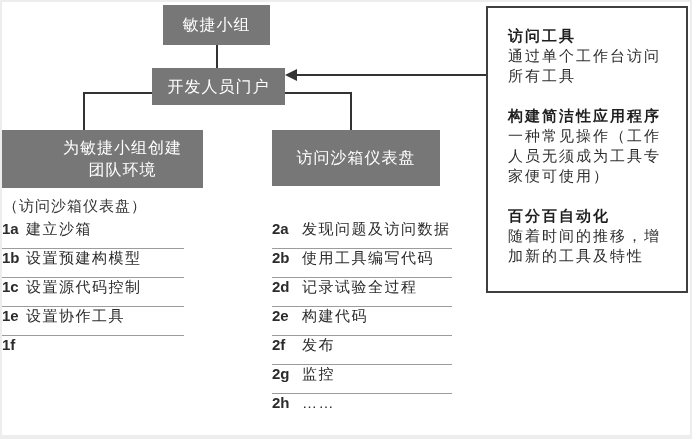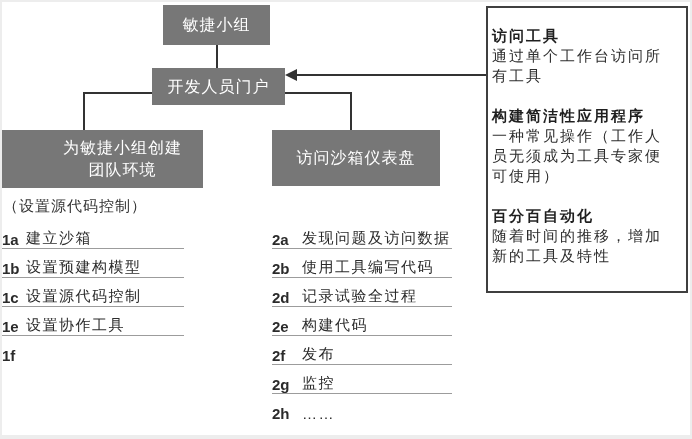--- a/index.html
+++ b/index.html
@@ -63,39 +63,39 @@
     line-height: 20px;
     color: #333333;
   }
 
   .tasklist { position: absolute; top: 220px; }
   .tasklist.left  { left: 2px;   width: 182px; }
   .tasklist.mid   { left: 272px; width: 180px; }
   .trow {
     height: 28px;
     display: flex;
-    align-items: flex-end;
+    align-items: flex-start;
     border-bottom: 1px solid #9c9c9c;
     font-size: 15px;
     letter-spacing: 1.5px;
     color: #2b2b2b;
   }
   .trow:last-child { border-bottom: none; }
   .tid { font-weight: bold; letter-spacing: 0; flex: 0 0 auto; }
   .tasklist.left .tid { width: 24px; }
   .tasklist.mid  .tid { width: 30px; }
 
   .panel {
     position: absolute;
     left: 486px; top: 6px;
     width: 202px; height: 287px;
     box-sizing: border-box;
     background: #ffffff;
     border: 2px solid #3f3f3f;
-    padding: 18px 16px 0 4px;
+    padding: 18px 16px 0 20px;
   }
   .psection { margin-bottom: 20px; }
   .ptitle {
     font-size: 15px;
     font-weight: bold;
     letter-spacing: 2px;
     line-height: 20px;
     color: #1f1f1f;
   }
   .pbody {
@@ -125,21 +125,21 @@
     <span>开发人员门户</span>
   </div>
   <div class="gnode node-teamenv">
     <span>为敏捷小组创建
 团队环境</span>
   </div>
   <div class="gnode node-sandbox">
     <span>访问沙箱仪表盘</span>
   </div>
 
-  <div class="caption">（设置源代码控制）</div>
+  <div class="caption">（访问沙箱仪表盘）</div>
 
   <div class="tasklist left">
     <div class="trow">
       <span class="tid">1a</span>
       <span class="tlabel">建立沙箱</span>
     </div>
     <div class="trow">
       <span class="tid">1b</span>
       <span class="tlabel">设置预建构模型</span>
     </div>

